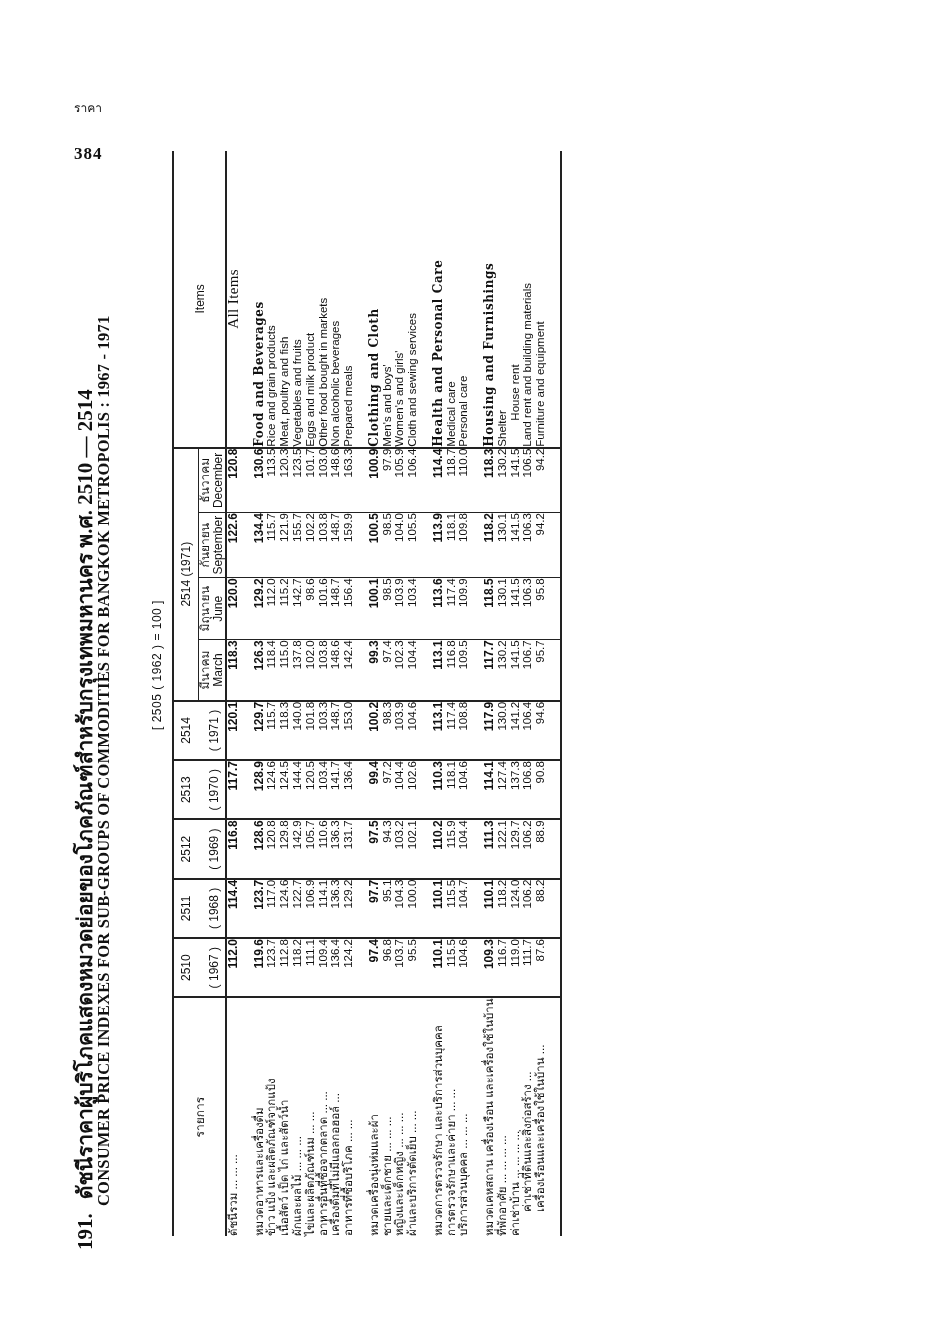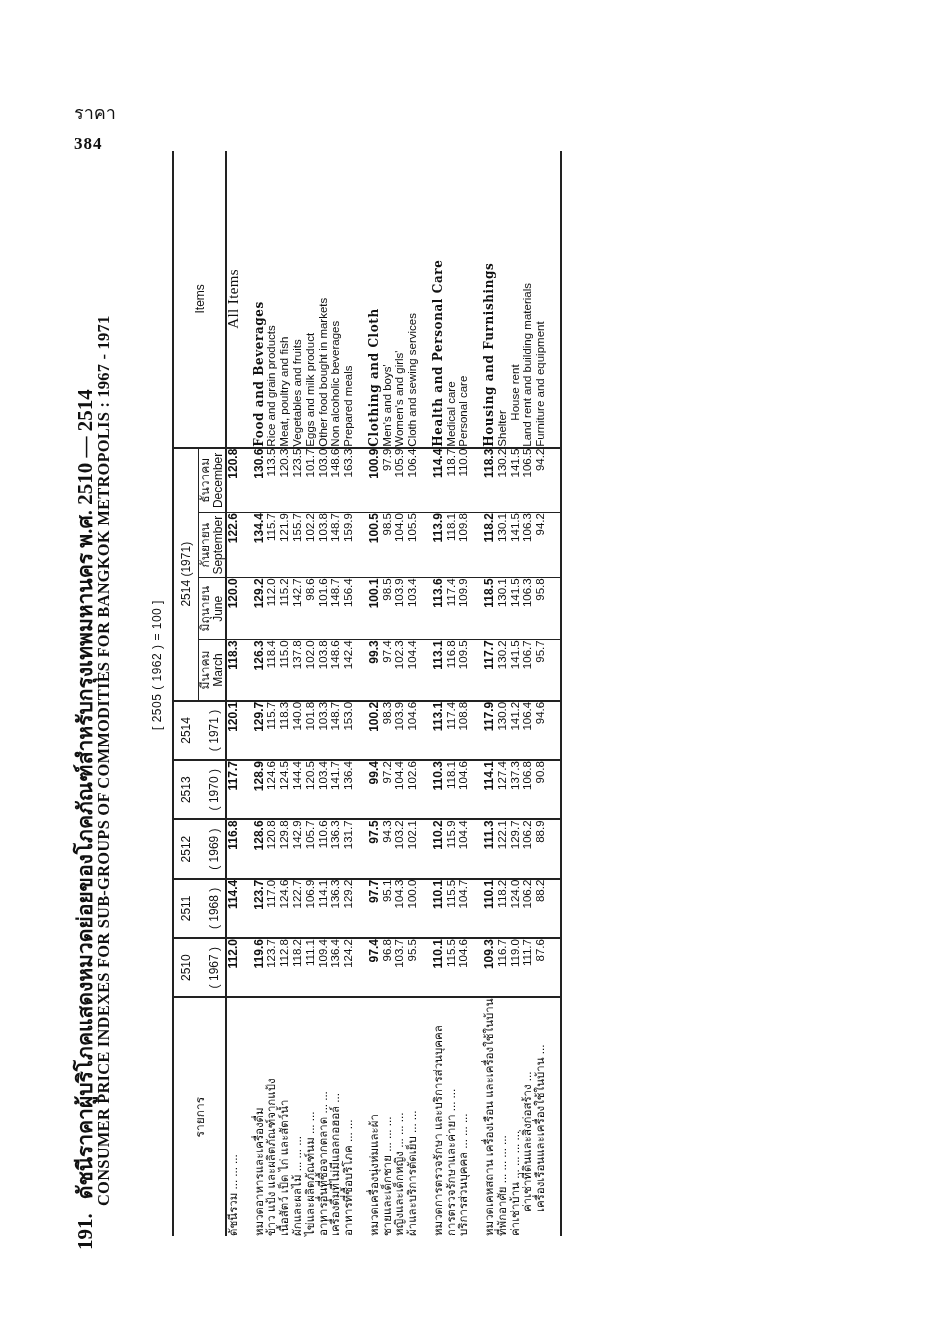--- a/index.html
+++ b/index.html
@@ -1,18 +1,18 @@
 <!DOCTYPE html>
 <html><head>
 <meta charset="utf-8">
 <style>
   html, body { margin: 0; padding: 0; background: #ffffff; }
   body { width: 948px; height: 1337px; position: relative; overflow: hidden; font-family: "Liberation Sans", sans-serif; color: #111; }
-  .page-label { position: absolute; left: 74px; top: 98px; font-family: Liberation Serif, serif; font-size: 18px; }
-  .page-num { position: absolute; left: 74px; top: 134px; font-family: "Liberation Serif", serif; font-weight: bold; font-size: 17px; letter-spacing: 1px; }
+  .page-label { position: absolute; left: 74px; top: 98px; font-family: Liberation Serif, serif; font-size: 12px; }
+  .page-num { position: absolute; left: 74px; top: 144px; font-family: "Liberation Serif", serif; font-weight: bold; font-size: 17px; letter-spacing: 1px; }
 
   
   .landscape {
     position: absolute;
     width: 1090px; height: 800px;
     left: 68px; top: 1250px;
     transform-origin: 0 0;
     transform: rotate(-90deg);
   }
   .title-th { position: absolute; left: 0; top: 0; font-family: "Liberation Serif", serif; font-weight: bold; font-size: 21px; white-space: nowrap; }

